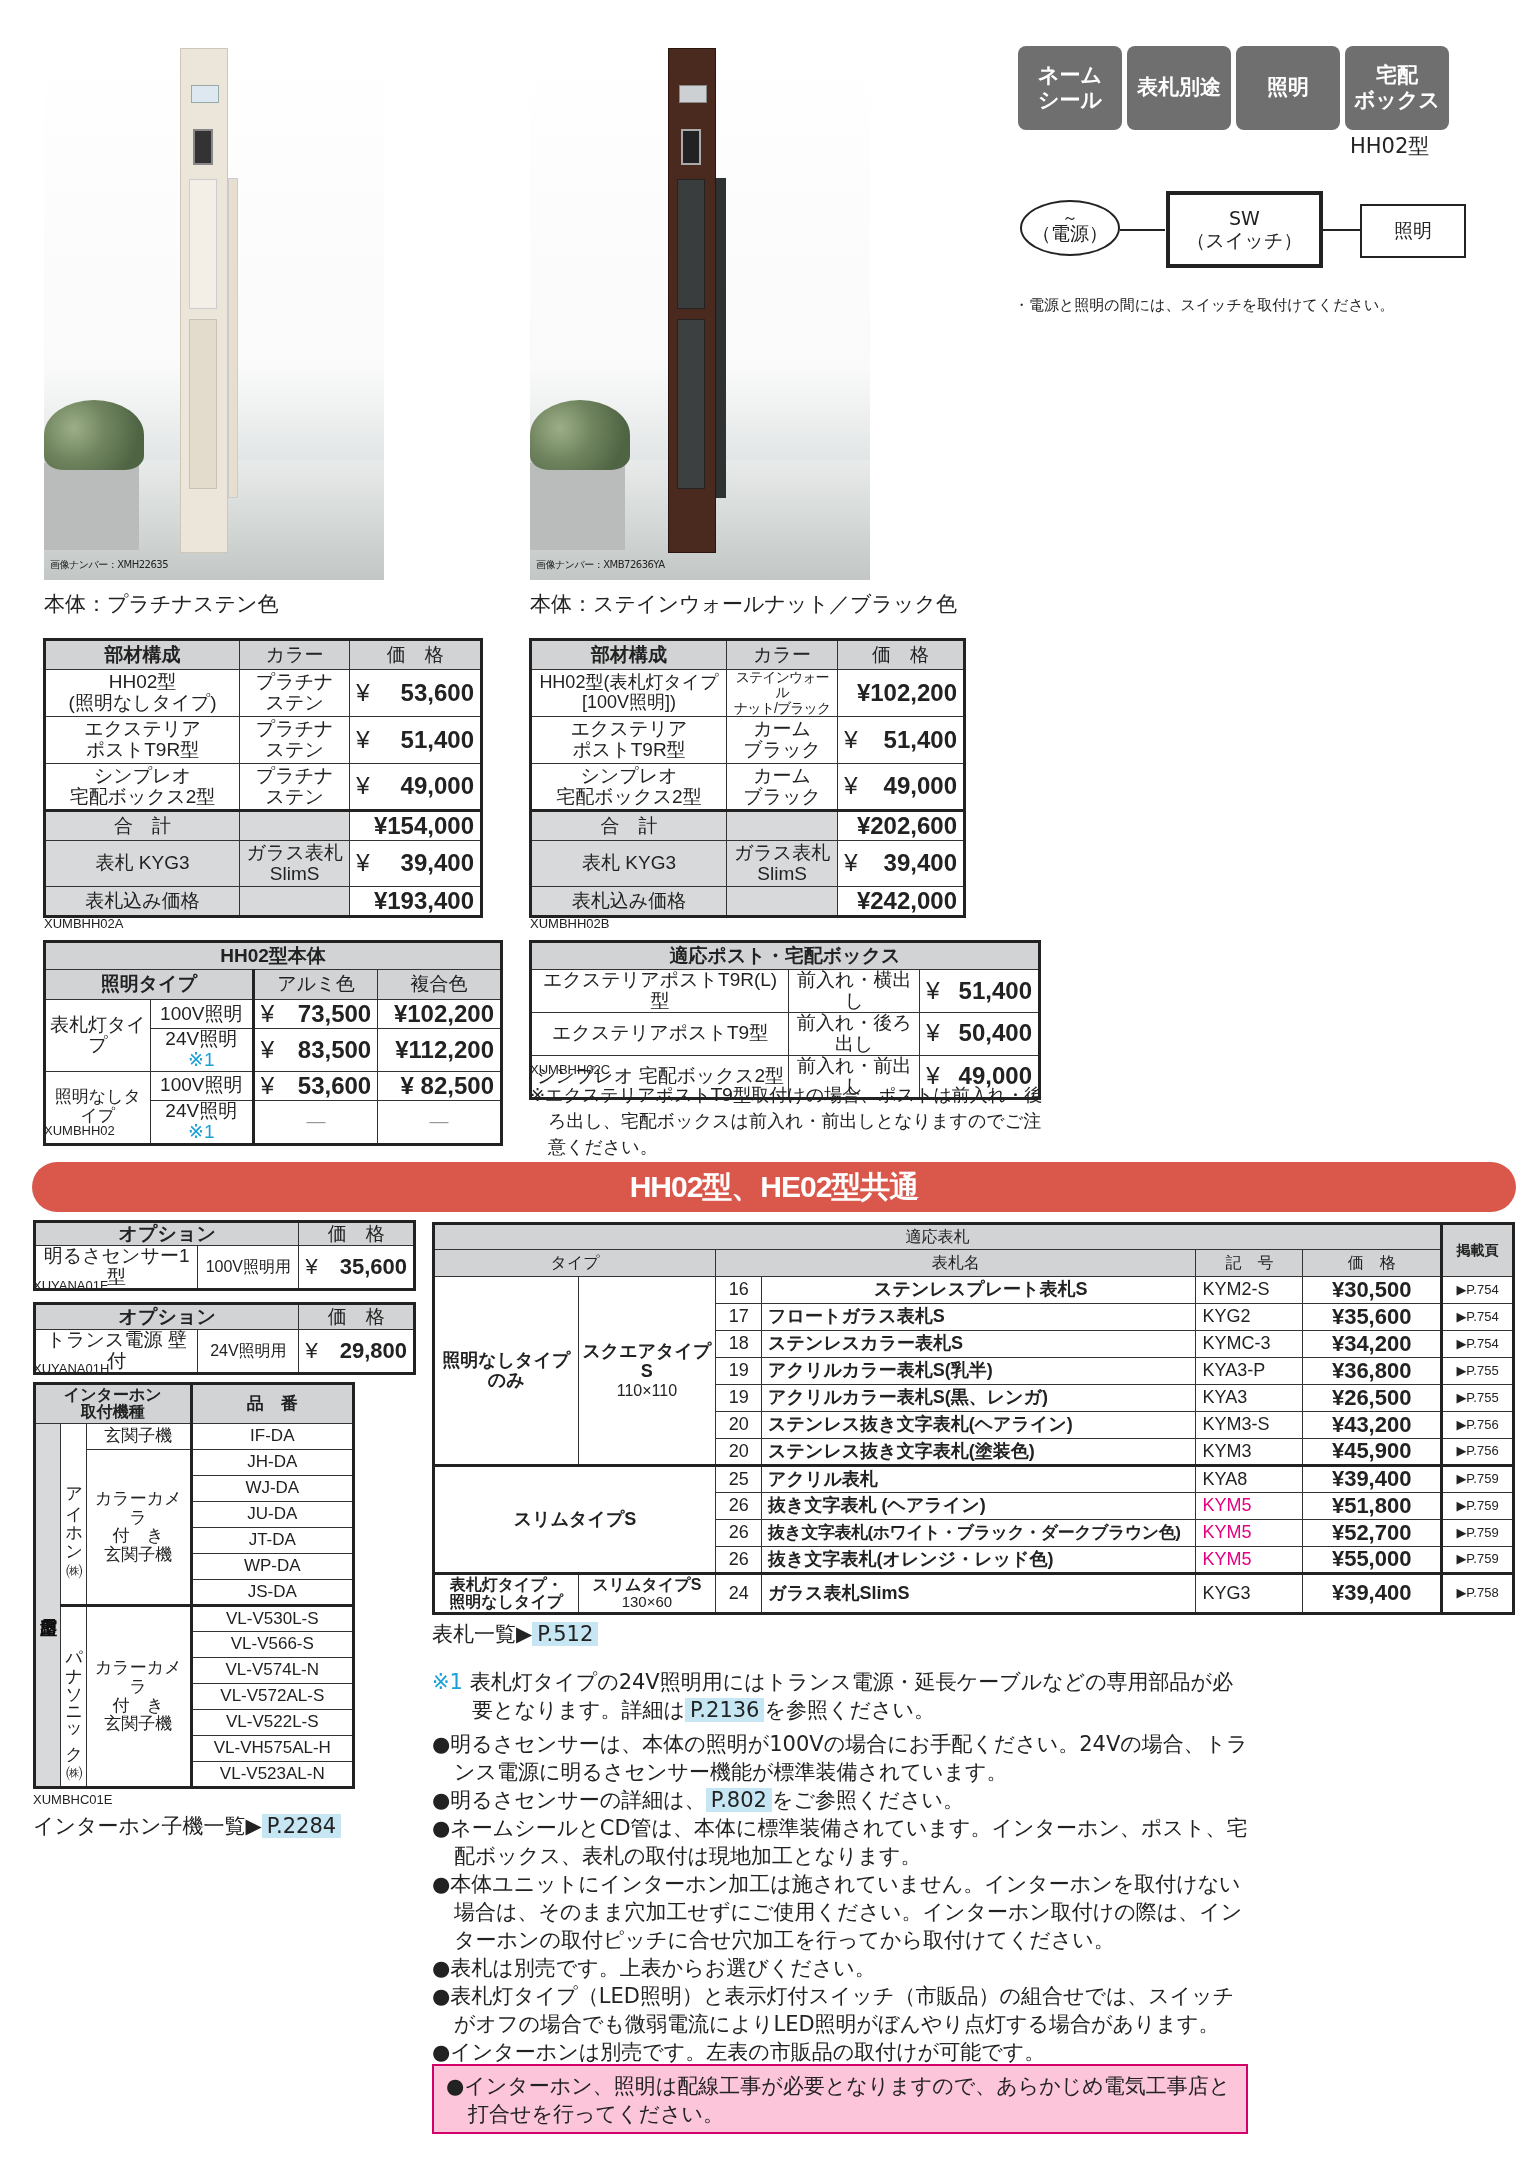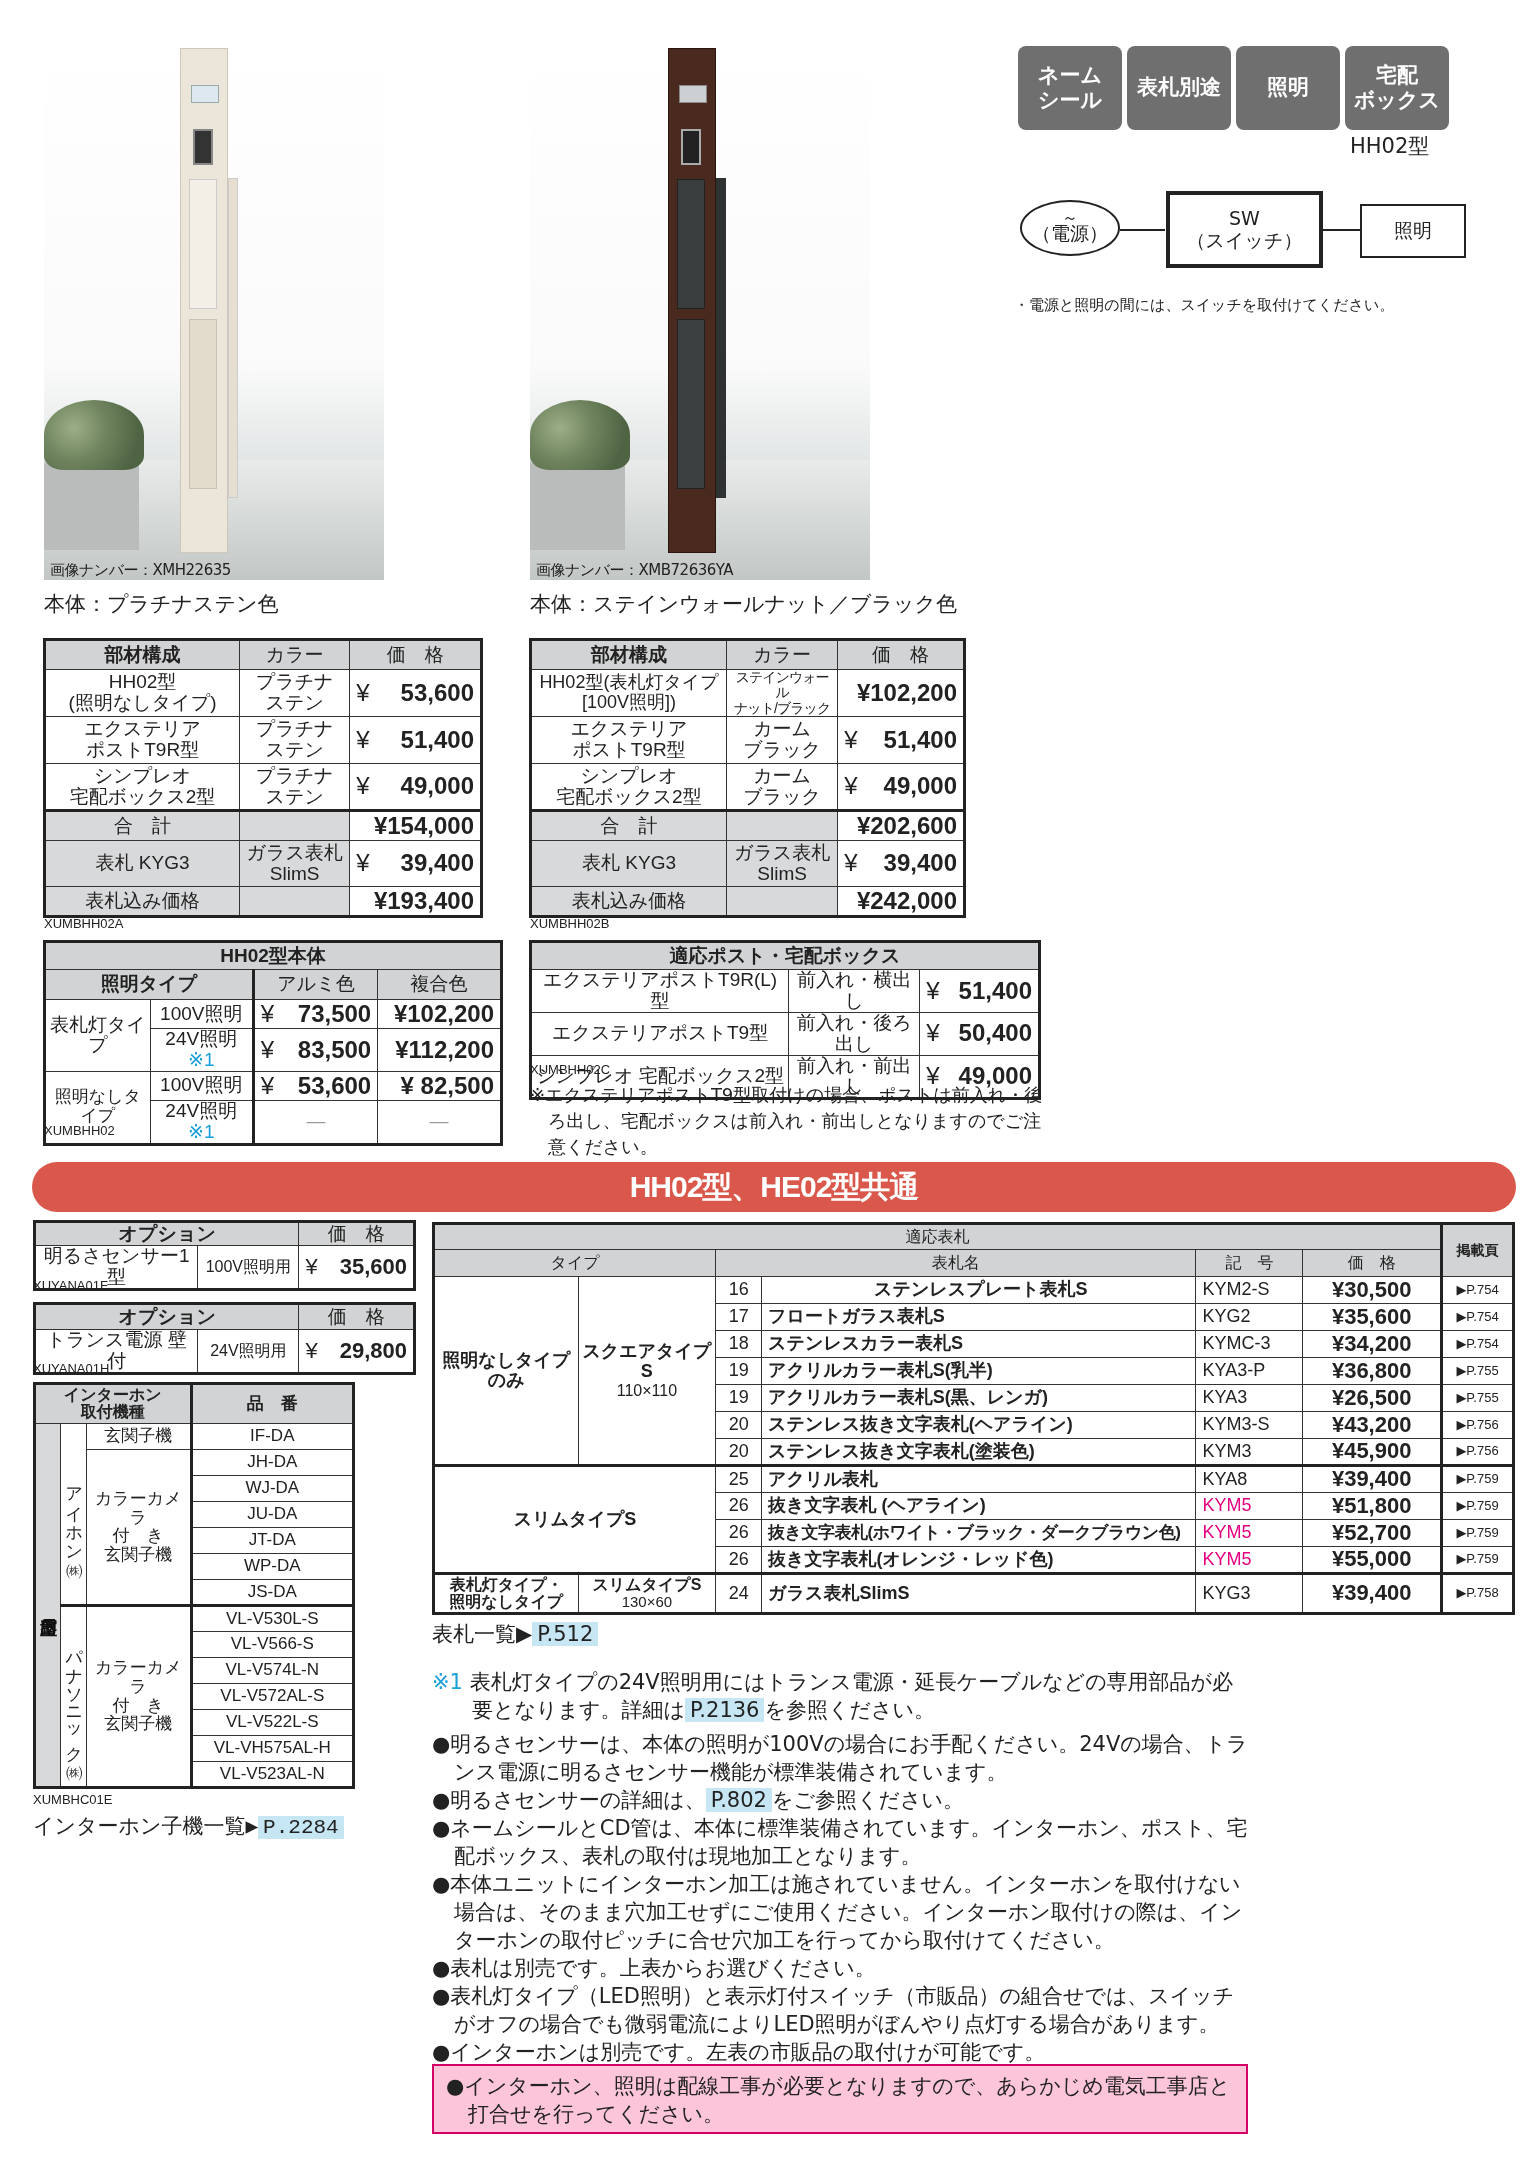--- a/index.html
+++ b/index.html
@@ -3,21 +3,21 @@
 <meta charset="utf-8">
 <style>
 *{box-sizing:border-box;margin:0;padding:0}
 body{width:1536px;height:2158px;background:#fff;font-family:"DejaVu Sans","Liberation Sans",sans-serif;color:#222;position:relative;overflow:hidden}
 .abs{position:absolute}
 
 .photo{position:absolute;overflow:hidden;background:linear-gradient(180deg,#fff 0%,#fafafa 60%,#dfe3e3 80%,#c9cecd 100%)}
 .photo .ground{position:absolute;left:0;right:0;bottom:0;height:120px;background:linear-gradient(180deg,#e8ebea 0%,#c2c7c6 100%)}
 .photo .planter{position:absolute;left:0;bottom:30px;width:95px;height:90px;background:#b9bcbb;border-top:3px solid #d3d5d4}
 .photo .plant{position:absolute;left:0;bottom:110px;width:100px;height:70px;border-radius:50% 50% 20% 20%;background:radial-gradient(circle at 30% 40%,#9cae88 0,#6f845e 40%,#4f6443 80%)}
-.photo .caption{position:absolute;left:6px;bottom:0;font-size:15px;color:#222;letter-spacing:-0.5px}
+.photo .caption{position:absolute;left:6px;bottom:8px;font-size:10px;color:#222;letter-spacing:-0.5px}
 .post{position:absolute}
 .post .panel{position:absolute}
 
 .body-label{font-size:21px;color:#222}
 
 .tag{position:absolute;top:46px;width:104px;height:84px;background:#6f6f6f;border-radius:8px;color:#fff;font-size:21px;font-weight:bold;display:flex;align-items:center;justify-content:center;text-align:center;line-height:1.2;white-space:pre-line}
 
 .ellipse{position:absolute;border:2px solid #222;border-radius:50%;display:flex;flex-direction:column;align-items:center;justify-content:center;font-size:19px;line-height:1.05}
 .wbox{position:absolute;border:2px solid #222;display:flex;flex-direction:column;align-items:center;justify-content:center;font-size:19px;line-height:1.15;text-align:center}
 .wline{position:absolute;height:2px;background:#222}
@@ -378,21 +378,21 @@
       </tr>
   <tr style="height:26px">
         <td>VL-VH575AL-H</td>
       </tr>
   <tr style="height:26px">
         <td>VL-V523AL-N</td>
       </tr>
 </tbody>
   </table>
 <div class="code" style="left:33px;top:1792px;">XUMBHC01E</div>
-<div class="abs" style="left:33px;top:1812px;font-size:21px;font-family:Liberation Mono, monospace;">
+<div class="abs" style="left:33px;top:1812px;font-size:21px;">
   <span>インターホン子機一覧▶</span><span class="linkbox">P.2284</span>
 </div>
 
 <table class="outer" style="left:432px;top:1222px;width:1083px;font-size:18px;">
   <colgroup>
       <col style="width:145px">
       <col style="width:138px">
       <col style="width:46px">
       <col style="width:436px">
       <col style="width:107px">

